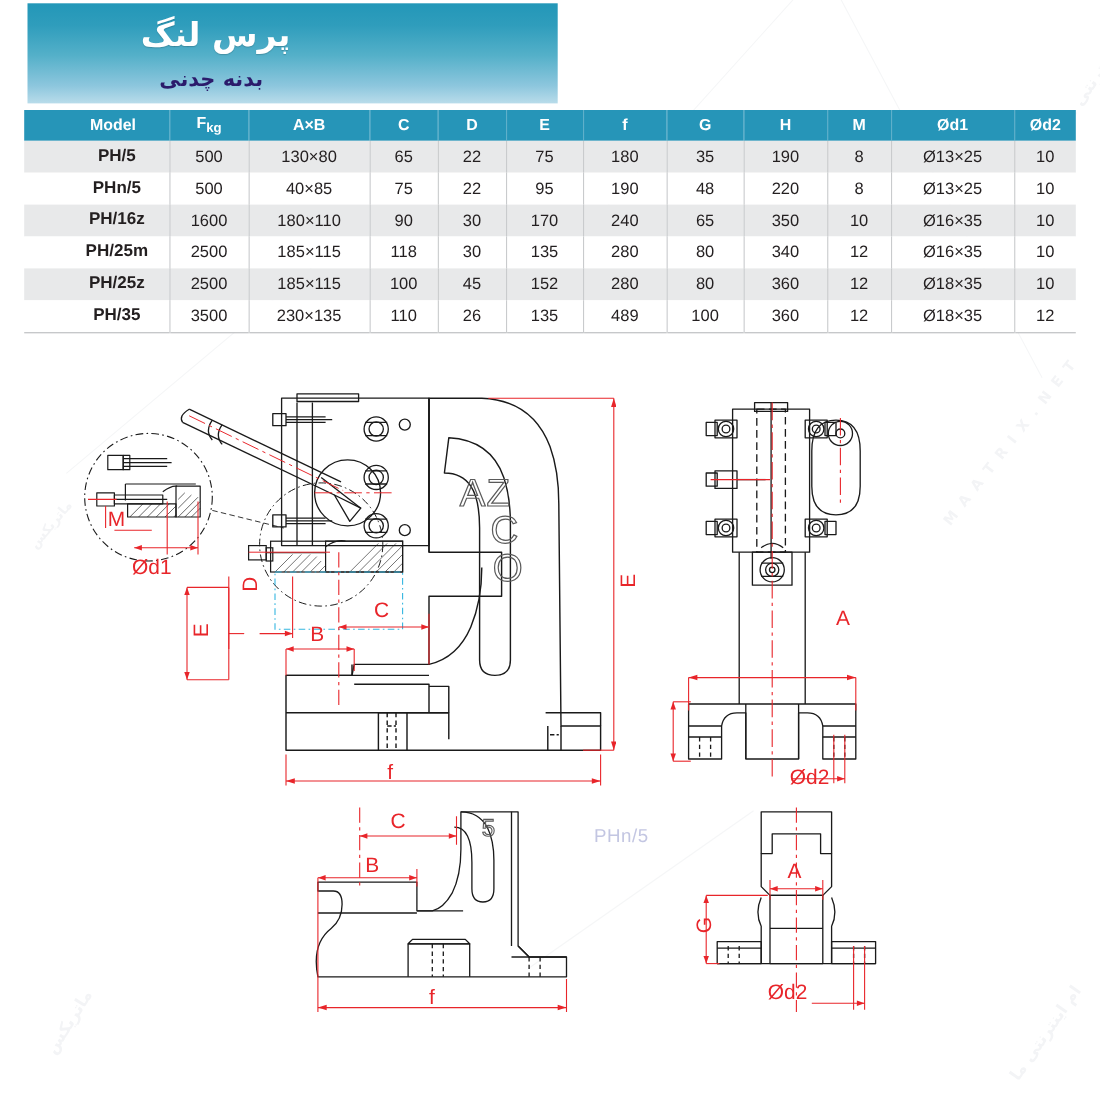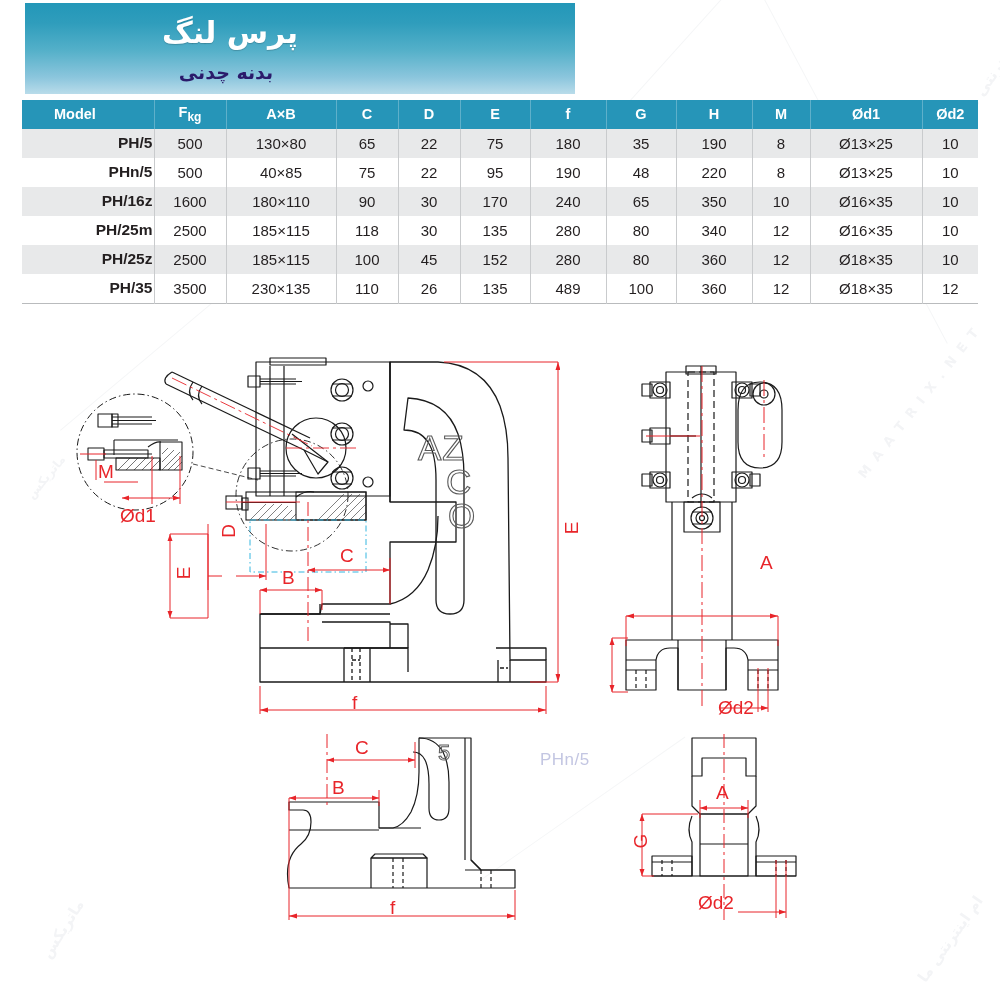--- a/index.html
+++ b/index.html
@@ -29,21 +29,21 @@
     position:absolute;
     background:#f5f6f7;
     height:1px;
     transform-origin:0 0;
   }
 
   
   #banner{
     position:absolute;
     left:25px;top:3px;
-    width:550px;height:91px;
+    width:482px;height:91px;
     background:linear-gradient(180deg,#2397b8 0%,#2f9dbc 22%,#54b0c9 52%,#8cc6dd 82%,#b9dcea 100%);
     z-index:2;
   }
   #banner .t1{
     position:absolute;
     top:12px;left:0;right:0;
     text-align:center;
     color:#ffffff;
     font-size:30px;
     font-weight:700;
@@ -79,34 +79,34 @@
     font-size:14.5px;
     font-weight:700;
     height:24px;
     line-height:24px;
     padding:0 2px;
     text-align:center;
     border-right:1px solid #5fb0ca;
     white-space:nowrap;
   }
   #spec-table th:last-child{border-right:none;}
-  #spec-table th.model-h{text-align:left;padding-left:32px;}
+  #spec-table th.model-h{text-align:center;padding-left:32px;}
   #spec-table td{
     font-size:15px;
     color:#231f20;
     height:27px;
     text-align:center;
     border-right:1px solid #c9cbcd;
     white-space:nowrap;
   }
   #spec-table td:last-child{border-right:none;}
   #spec-table td.model{
     font-weight:700;
     font-size:15.5px;
-    text-align:right;
+    text-align:center;
     padding-left:38px;
   }
   #spec-table tbody tr:nth-child(odd){background:#e8e9ea;}
   #spec-table tbody tr:nth-child(even){background:#ffffff;}
   #spec-table tbody tr:last-child{border-bottom:1px solid #b9bbbd;}
   .sub{font-size:12px;vertical-align:sub;}
 
   
   #drawings{
     position:absolute;

